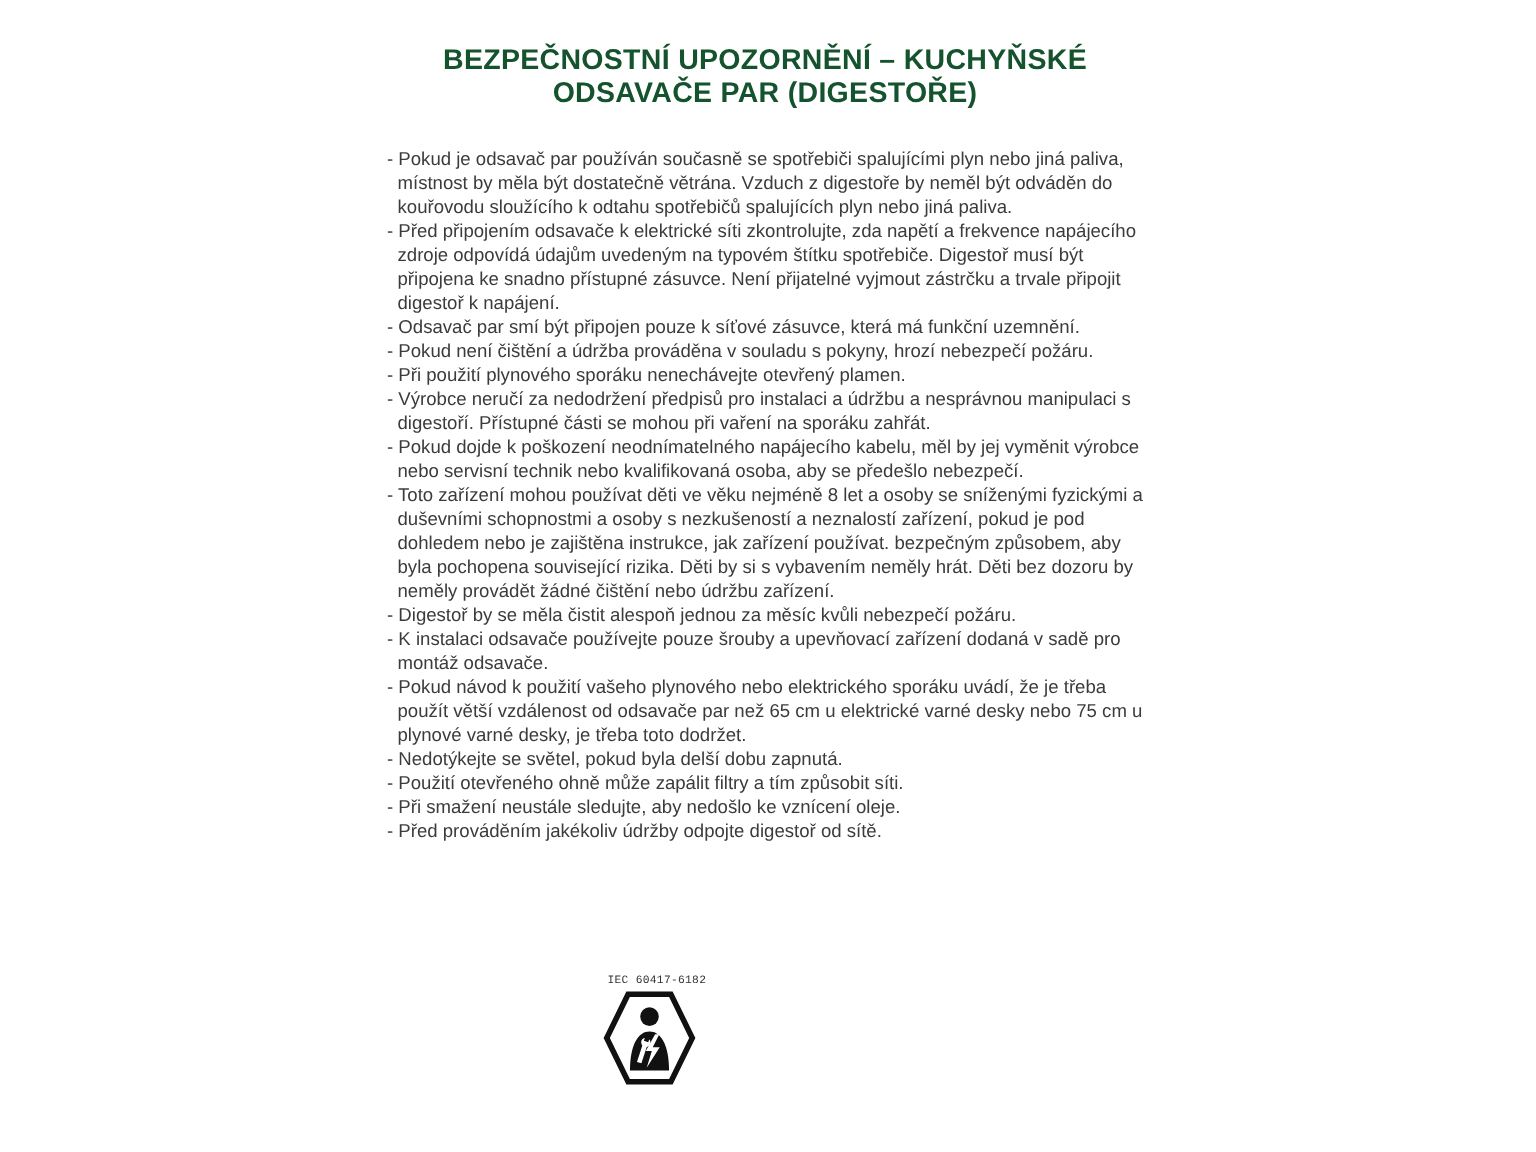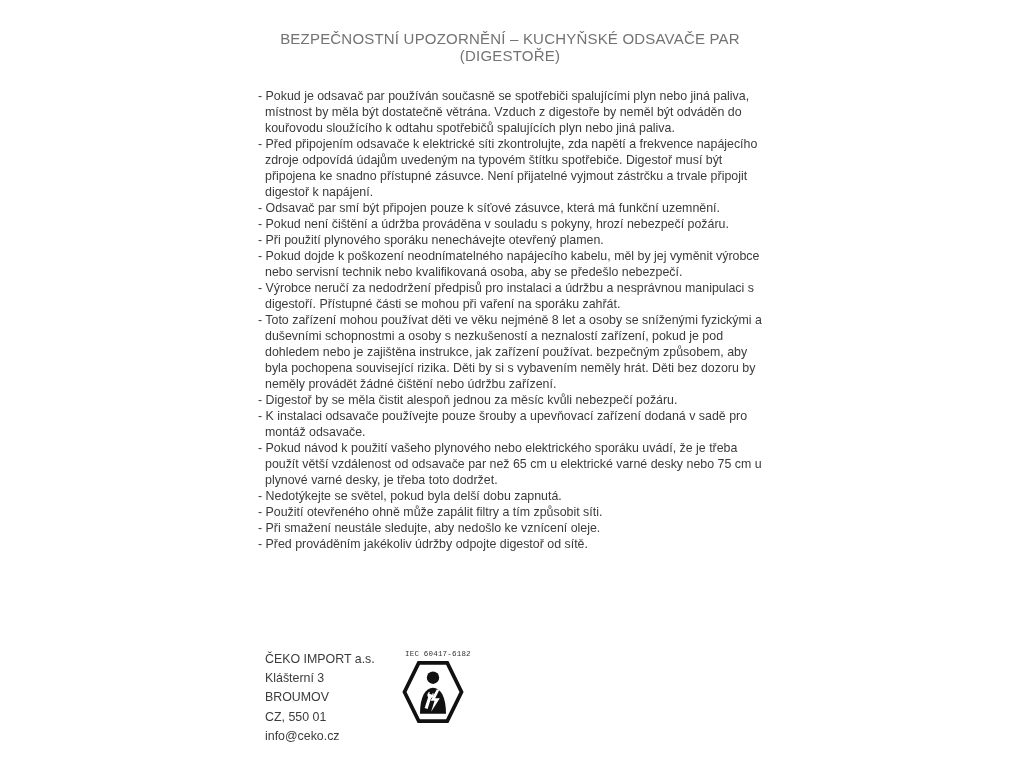--- a/index.html
+++ b/index.html
@@ -16,24 +16,24 @@
     overflow: hidden;
     color: #3b3b3b;
   }
   .content {
     position: absolute;
     left: 258px;
     top: 30px;
     width: 504px;
   }
   .doc-title {
-    font-size: 15px;
-    font-weight: 400;
+    font-size: 19px;
+    font-weight: 700;
     letter-spacing: 0.2px;
-    color: #737373;
+    color: #14532d;
     text-align: center;
     margin: 0 0 24px 0;
   }
   .bullets {
     font-size: 12.4px;
     line-height: 16px;
     color: #3b3b3b;
   }
   .bullet {
     margin: 0;
@@ -75,40 +75,33 @@
 
   <div class="content">
     <h1 class="doc-title">BEZPEČNOSTNÍ UPOZORNĚNÍ – KUCHYŇSKÉ ODSAVAČE PAR (DIGESTOŘE)</h1>
 
     <div class="bullets">
         <p class="bullet">- Pokud je odsavač par používán současně se spotřebiči spalujícími plyn nebo jiná paliva, místnost by měla být dostatečně větrána. Vzduch z digestoře by neměl být odváděn do kouřovodu sloužícího k odtahu spotřebičů spalujících plyn nebo jiná paliva.</p>
         <p class="bullet">- Před připojením odsavače k elektrické síti zkontrolujte, zda napětí a frekvence napájecího zdroje odpovídá údajům uvedeným na typovém štítku spotřebiče. Digestoř musí být připojena ke snadno přístupné zásuvce. Není přijatelné vyjmout zástrčku a trvale připojit digestoř k napájení.</p>
         <p class="bullet">- Odsavač par smí být připojen pouze k síťové zásuvce, která má funkční uzemnění.</p>
         <p class="bullet">- Pokud není čištění a údržba prováděna v souladu s pokyny, hrozí nebezpečí požáru.</p>
         <p class="bullet">- Při použití plynového sporáku nenechávejte otevřený plamen.</p>
+        <p class="bullet">- Výrobce neručí za nedodržení předpisů pro instalaci a údržbu a nesprávnou manipulaci s digestoří. Přístupné části se mohou při vaření na sporáku zahřát.</p>
         <p class="bullet">- Pokud dojde k poškození neodnímatelného napájecího kabelu, měl by jej vyměnit výrobce nebo servisní technik nebo kvalifikovaná osoba, aby se předešlo nebezpečí.</p>
-        <p class="bullet">- Výrobce neručí za nedodržení předpisů pro instalaci a údržbu a nesprávnou manipulaci s digestoří. Přístupné části se mohou při vaření na sporáku zahřát.</p>
         <p class="bullet">- Toto zařízení mohou používat děti ve věku nejméně 8 let a osoby se sníženými fyzickými a duševními schopnostmi a osoby s nezkušeností a neznalostí zařízení, pokud je pod dohledem nebo je zajištěna instrukce, jak zařízení používat. bezpečným způsobem, aby byla pochopena související rizika. Děti by si s vybavením neměly hrát. Děti bez dozoru by neměly provádět žádné čištění nebo údržbu zařízení.</p>
         <p class="bullet">- Digestoř by se měla čistit alespoň jednou za měsíc kvůli nebezpečí požáru.</p>
         <p class="bullet">- K instalaci odsavače používejte pouze šrouby a upevňovací zařízení dodaná v sadě pro montáž odsavače.</p>
         <p class="bullet">- Pokud návod k použití vašeho plynového nebo elektrického sporáku uvádí, že je třeba použít větší vzdálenost od odsavače par než 65 cm u elektrické varné desky nebo 75 cm u plynové varné desky, je třeba toto dodržet.</p>
         <p class="bullet">- Nedotýkejte se světel, pokud byla delší dobu zapnutá.</p>
         <p class="bullet">- Použití otevřeného ohně může zapálit filtry a tím způsobit síti.</p>
         <p class="bullet">- Při smažení neustále sledujte, aby nedošlo ke vznícení oleje.</p>
         <p class="bullet">- Před prováděním jakékoliv údržby odpojte digestoř od sítě.</p>
       </div>
   </div>
 
-  <div class="footer-address">
-    <div>ČEKO IMPORT a.s.</div>
-    <div>Klášterní 3</div>
-    <div>BROUMOV</div>
-    <div>CZ, 550 01</div>
-    <div>info@ceko.cz</div>
-  </div>
 
   <div class="cert-block">
     <div class="cert-label">IEC 60417-6182</div>
     <svg class="cert-icon" width="62" height="66" viewBox="0 0 100 106">
 
       <polygon points="27,6 73,6 96,53 73,100 27,100 4,53" fill="none" stroke="#111111" stroke-width="6" stroke-linejoin="miter"></polygon>
 
       <circle cx="50" cy="30" r="10" fill="#111111"></circle>
 
       <path d="M29,88 C29,60 38,46 50,46 C62,46 71,60 71,88 Z" fill="#111111"></path>

